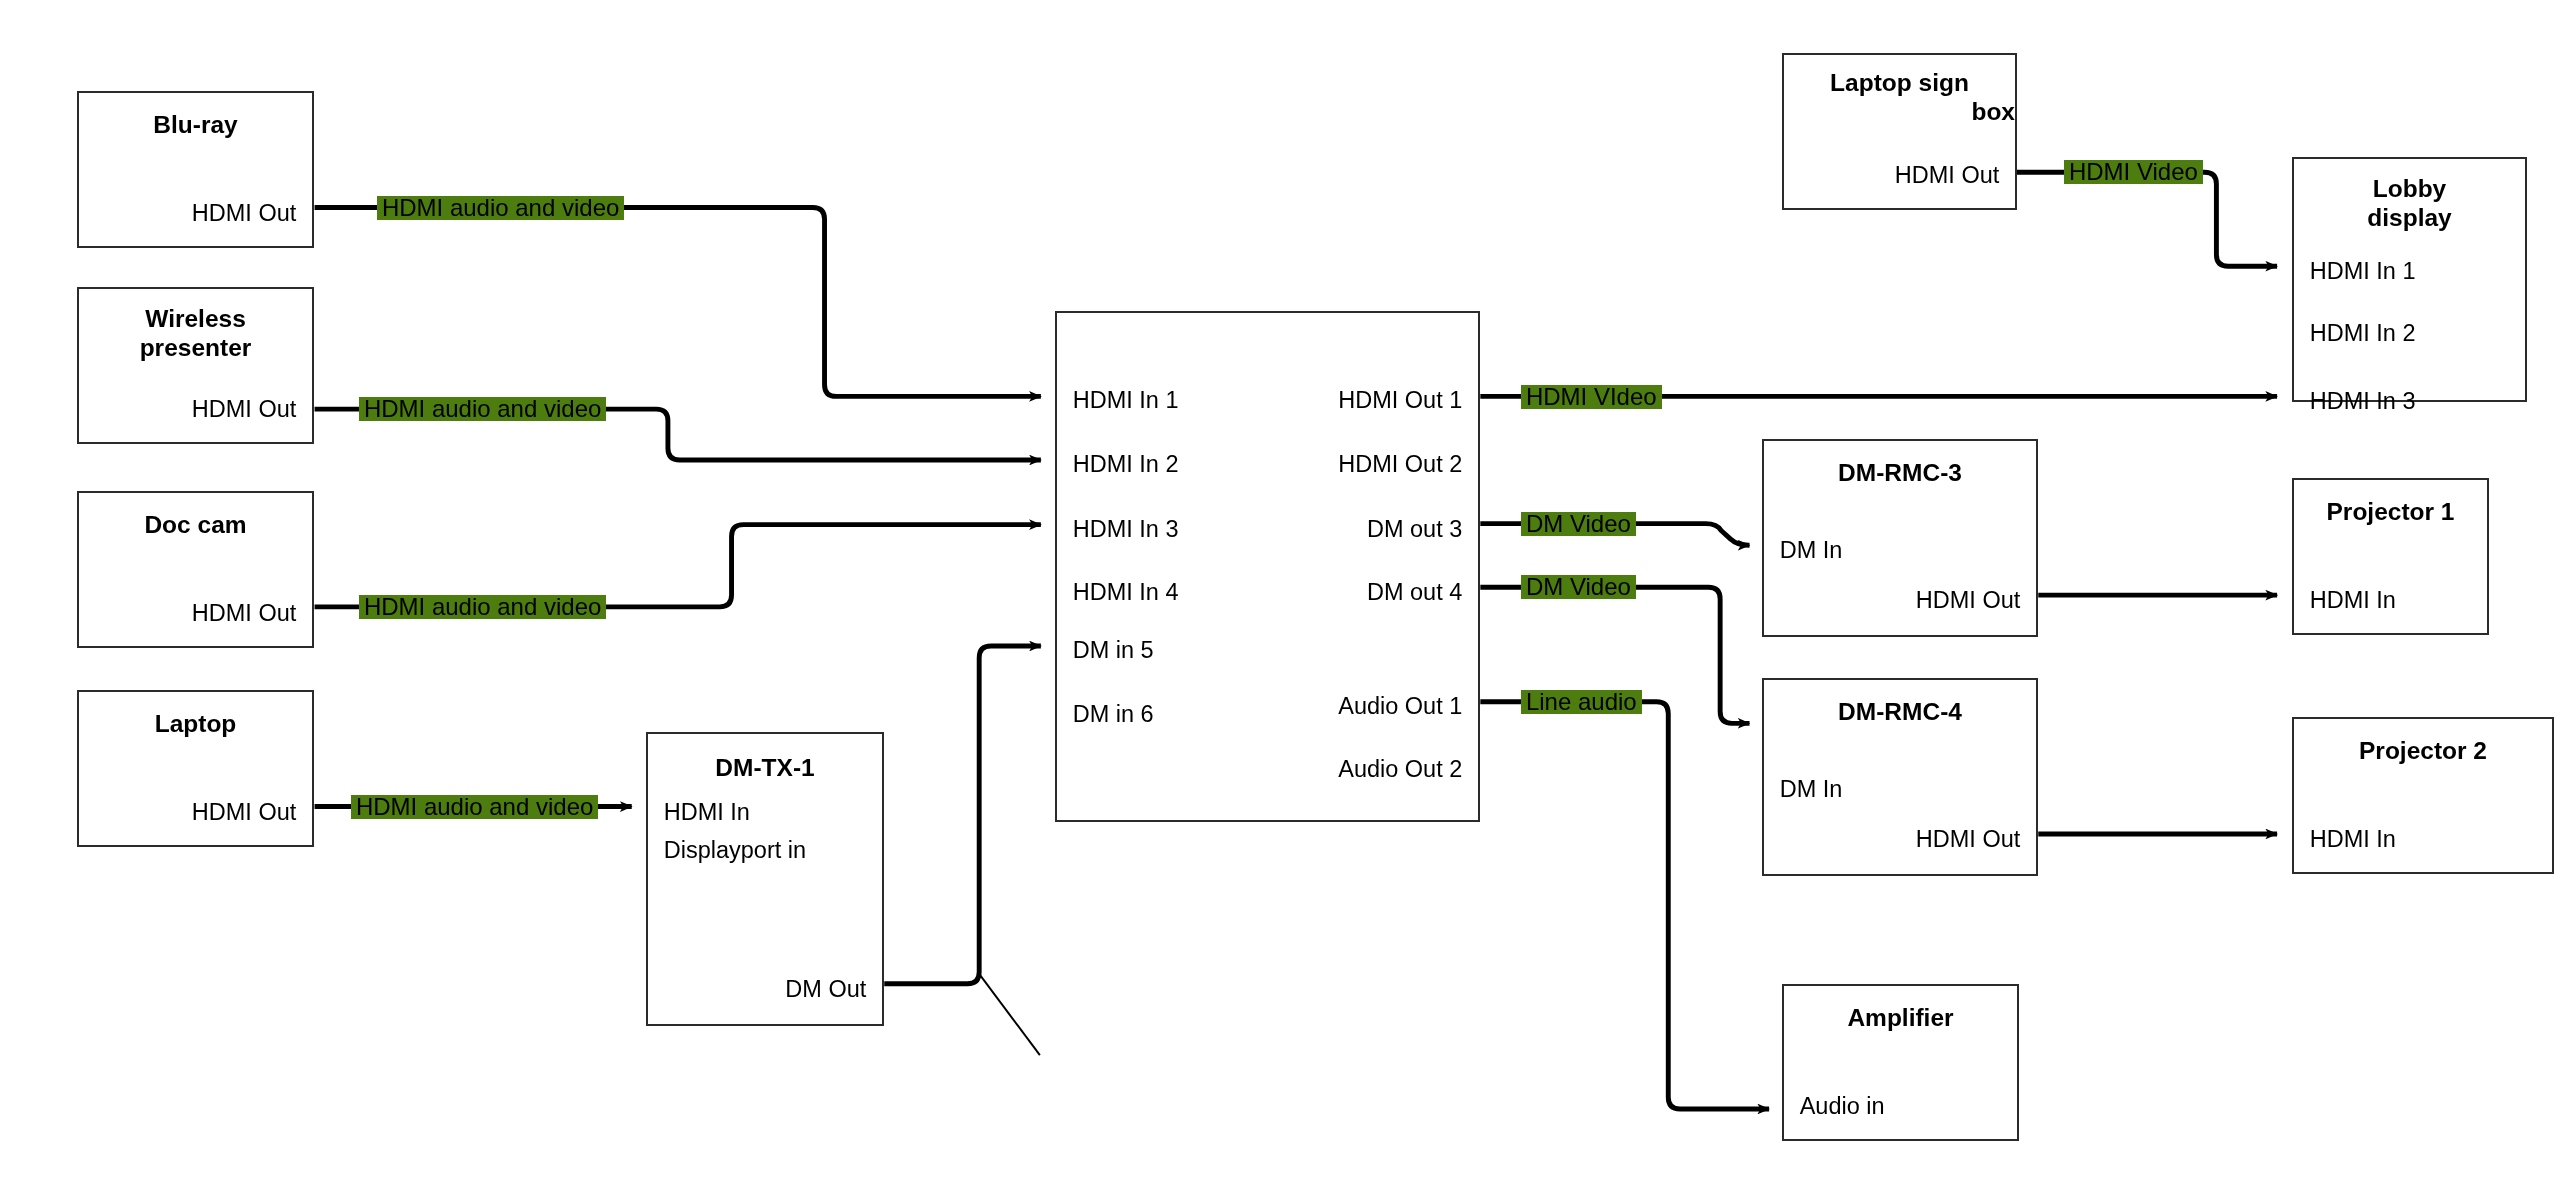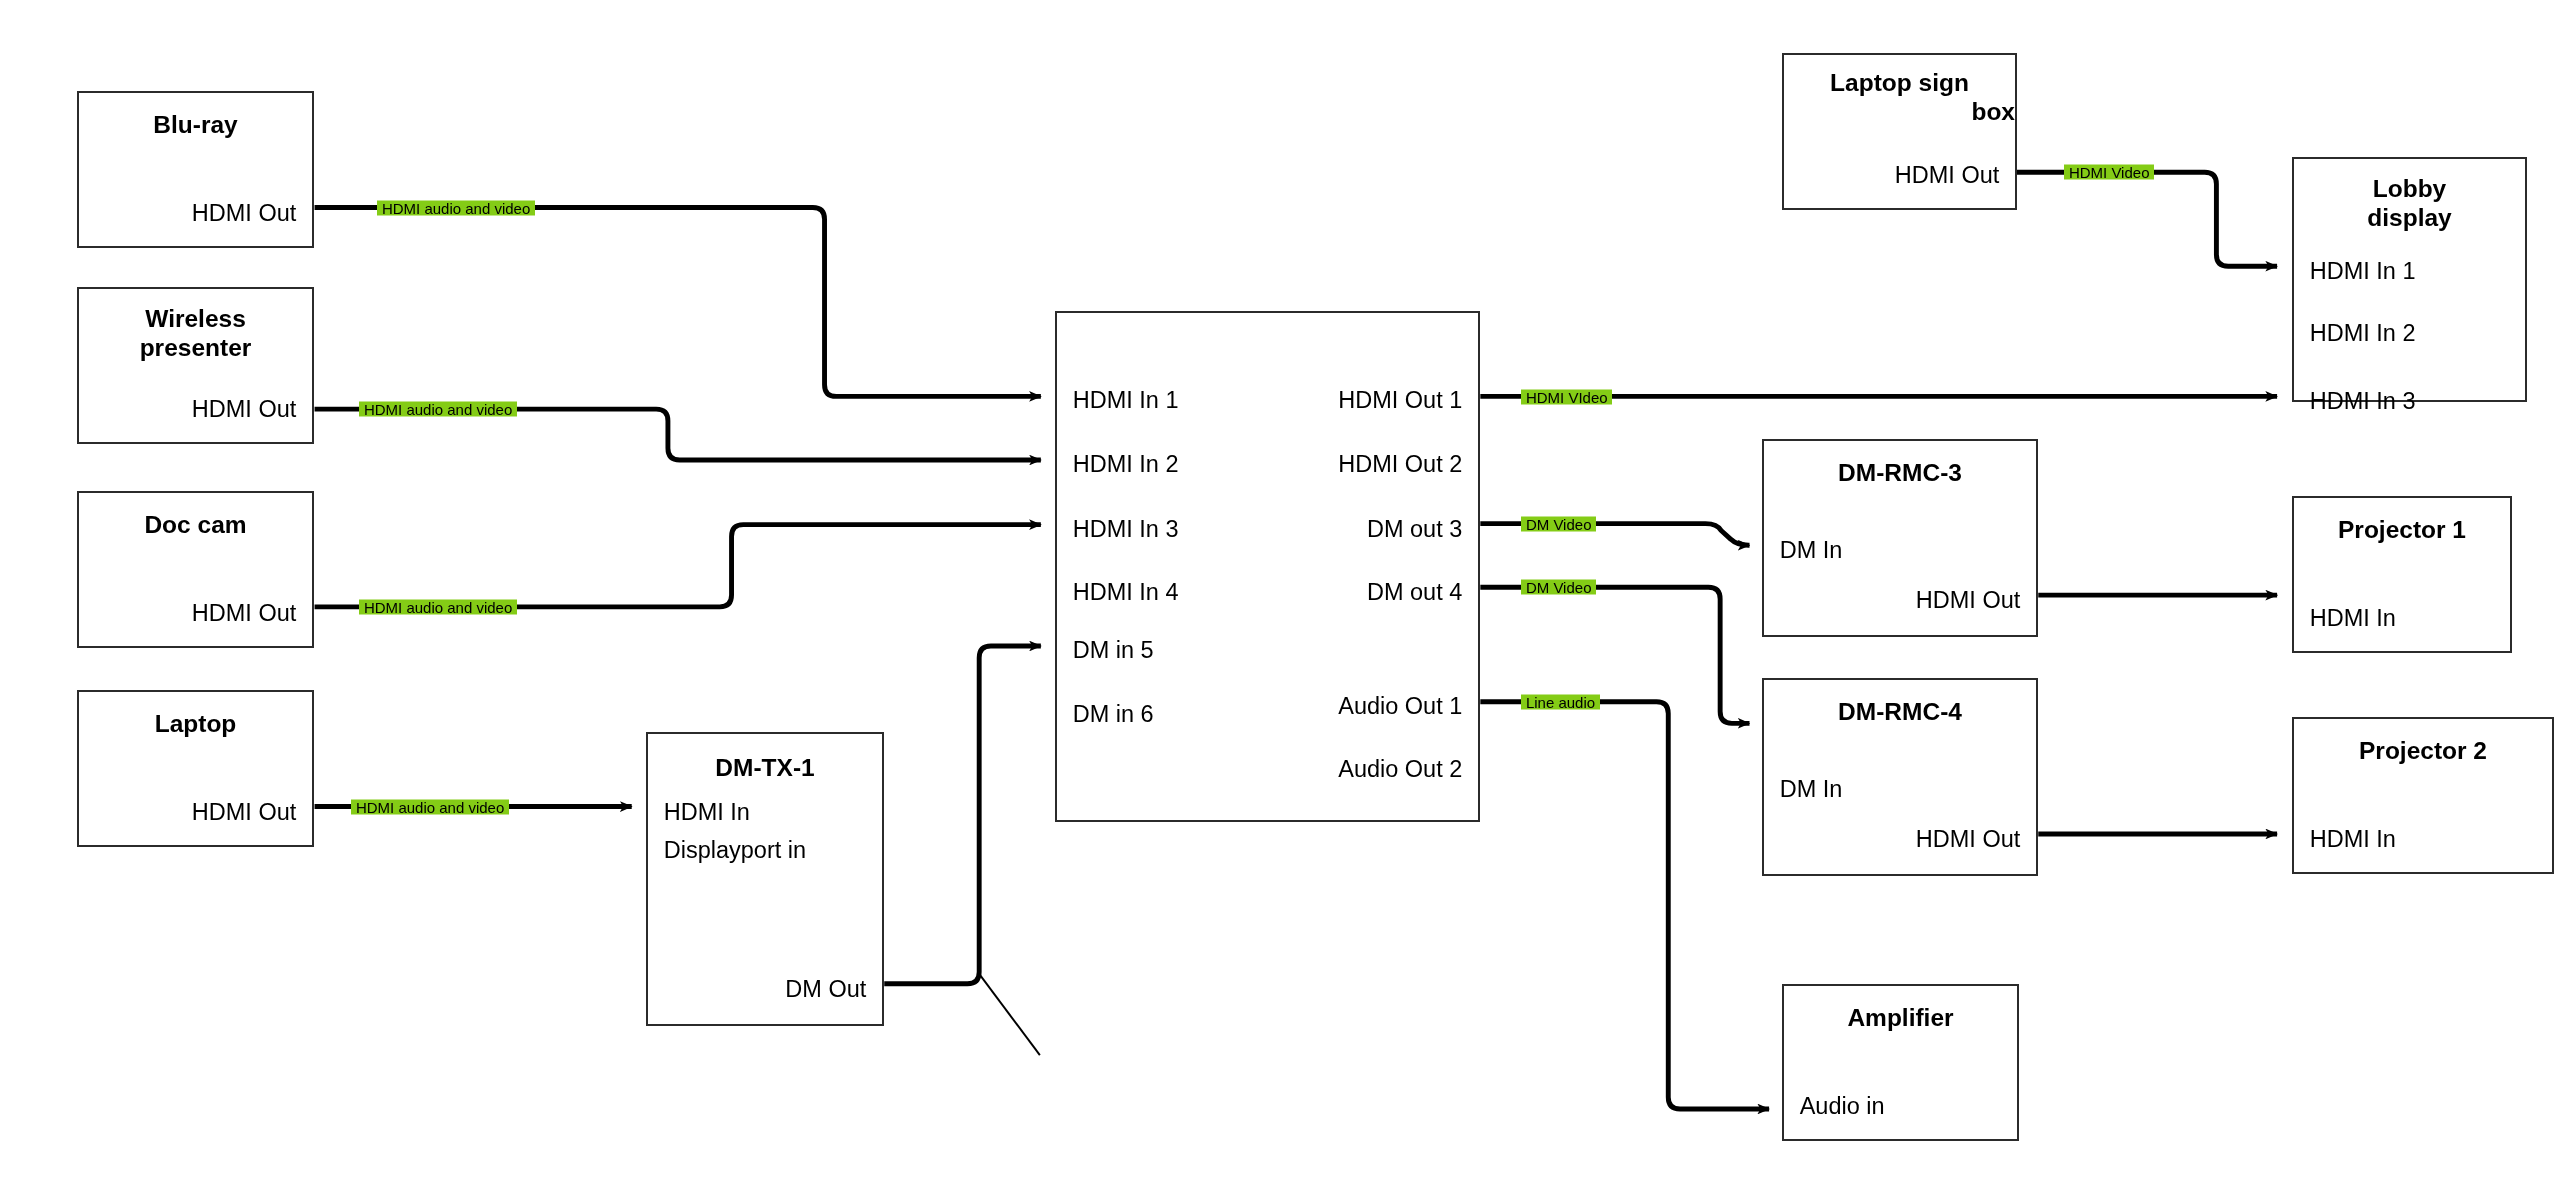--- a/index.html
+++ b/index.html
@@ -42,24 +42,24 @@
     position: absolute;
     font-size: 23.5px;
     color: #000000;
     white-space: nowrap;
     line-height: 1;
   }
   .port.left  { left: 15.7px;  text-align: left; }
   .port.right { right: 15.7px; text-align: right; }
   .wire-label {
     position: absolute;
-    font-size: 15px;
+    font-size: 24px;
     color: #000000;
     white-space: nowrap;
-    background: #84cc16;
+    background: #4d7c0f;
     padding: 0 4.9px;
     line-height: 1;
     transform: translateY(-50%);
   }
   .callout {
     position: absolute;
     box-sizing: border-box;
     border: 2px dashed #3a3a3a;
     background: #ffffff;
     display: flex;
@@ -191,21 +191,21 @@
     <div class="port left" style="top:98px;">DM In</div>
     <div class="port right" style="top:148px;">HDMI Out</div>
   </div>
 
   <div class="dev" style="left:1762px; top:678px; width:276px; height:198px;">
     <div class="dev-title" style="top:17.6px;">DM-RMC-4</div>
     <div class="port left" style="top:98px;">DM In</div>
     <div class="port right" style="top:148px;">HDMI Out</div>
   </div>
 
-  <div class="dev" style="left:2292px; top:496px; width:220px; height:157px;">
+  <div class="dev" style="left:2292px; top:478px; width:197px; height:157px;">
     <div class="dev-title" style="top:17.6px;">Projector 1</div>
     <div class="port left" style="top:109px;">HDMI In</div>
   </div>
 
   <div class="dev" style="left:2292px; top:717px; width:262px; height:157px;">
     <div class="dev-title" style="top:17.6px;">Projector 2</div>
     <div class="port left" style="top:109px;">HDMI In</div>
   </div>
 
   <div class="dev" style="left:1782px; top:984px; width:237px; height:157px;">

